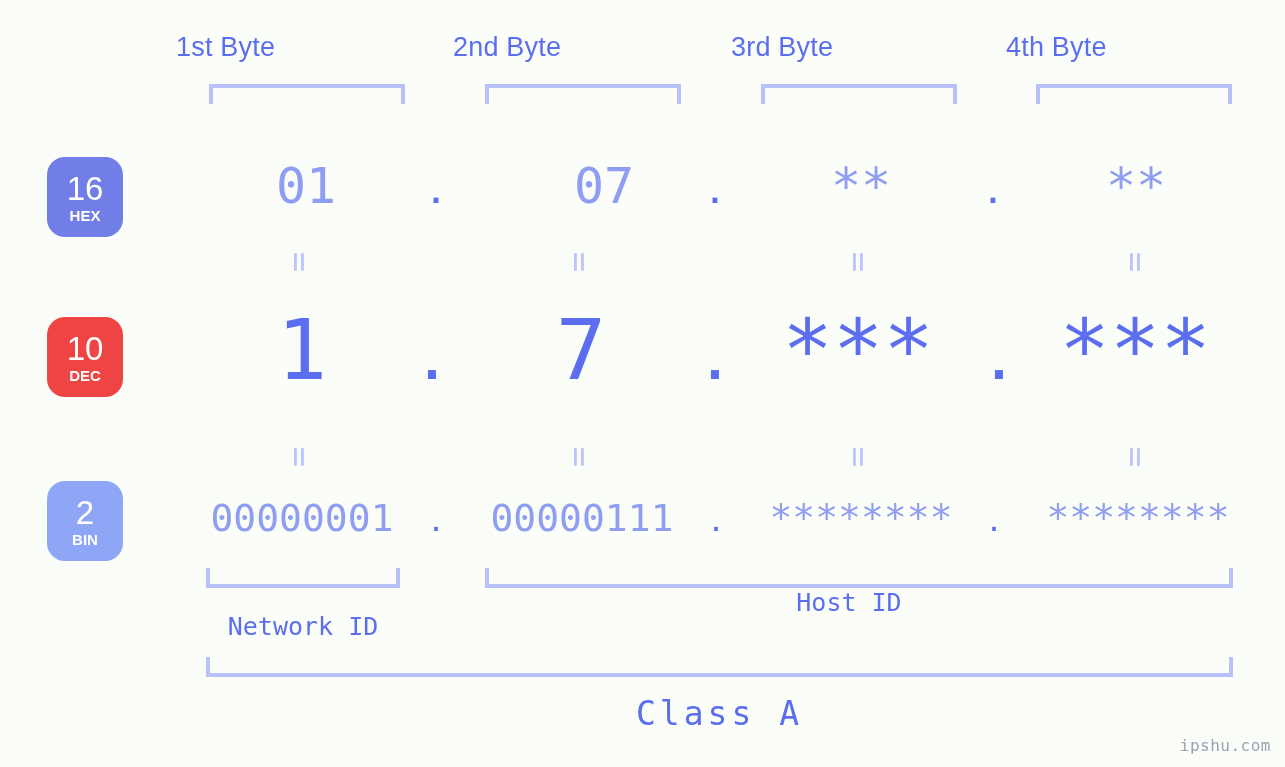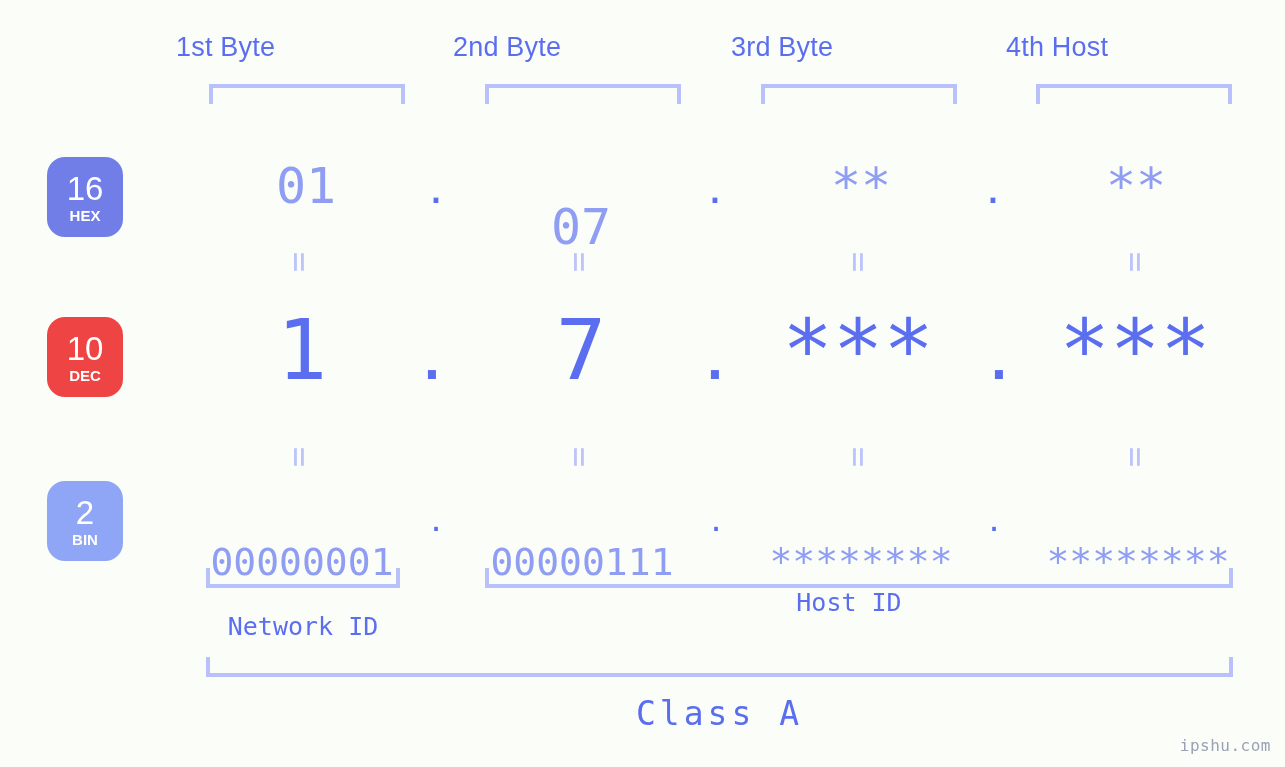--- a/index.html
+++ b/index.html
@@ -141,21 +141,20 @@
   }
 
   
   .row-bin .cell {
     top: 494px;
     font-size: 38px;
     color: #8f9df3;
     width: 260px;
     line-height: 48px;
     letter-spacing: 0px;
-    margin-top: 44px;
   }
   .row-bin .dot {
     position: absolute;
     top: 494px;
     font-size: 38px;
     color: #5b6ef0;
     line-height: 48px;
     width: 30px;
     text-align: center;
   }
@@ -204,21 +203,21 @@
   }
 </style>
 </head>
 <body>
 
 <div class="stage">
 
   <div class="byte-label" style="left:176px;">1st Byte</div>
   <div class="byte-label" style="left:453px;">2nd Byte</div>
   <div class="byte-label" style="left:731px;">3rd Byte</div>
-  <div class="byte-label" style="left:1006px;">4th Host</div>
+  <div class="byte-label" style="left:1006px;">4th Byte</div>
 
   <div class="bracket" style="left:209px; top:84px; width:196px;"></div>
   <div class="bracket" style="left:485px; top:84px; width:196px;"></div>
   <div class="bracket" style="left:761px; top:84px; width:196px;"></div>
   <div class="bracket" style="left:1036px; top:84px; width:196px;"></div>
 
   <div class="badge badge-hex">
     <span class="num">16</span>
     <span class="nm">HEX</span>
   </div>
@@ -227,21 +226,21 @@
     <span class="nm">DEC</span>
   </div>
   <div class="badge badge-bin">
     <span class="num">2</span>
     <span class="nm">BIN</span>
   </div>
 
   <div class="row-hex">
     <div class="cell" style="left:176px;">01</div>
     <div class="dot" style="left:421px;">.</div>
-    <div class="cell" style="left:451px;margin-top:41px;">07</div>
+    <div class="cell" style="left:474px;">07</div>
     <div class="dot" style="left:700px;">.</div>
     <div class="cell" style="left:731px;">**</div>
     <div class="dot" style="left:978px;">.</div>
     <div class="cell" style="left:1006px;">**</div>
   </div>
 
   <div class="eq" style="left:170px; top:245px;">=</div>
   <div class="eq" style="left:450px; top:245px;">=</div>
   <div class="eq" style="left:729px; top:245px;">=</div>
   <div class="eq" style="left:1006px; top:245px;">=</div>

